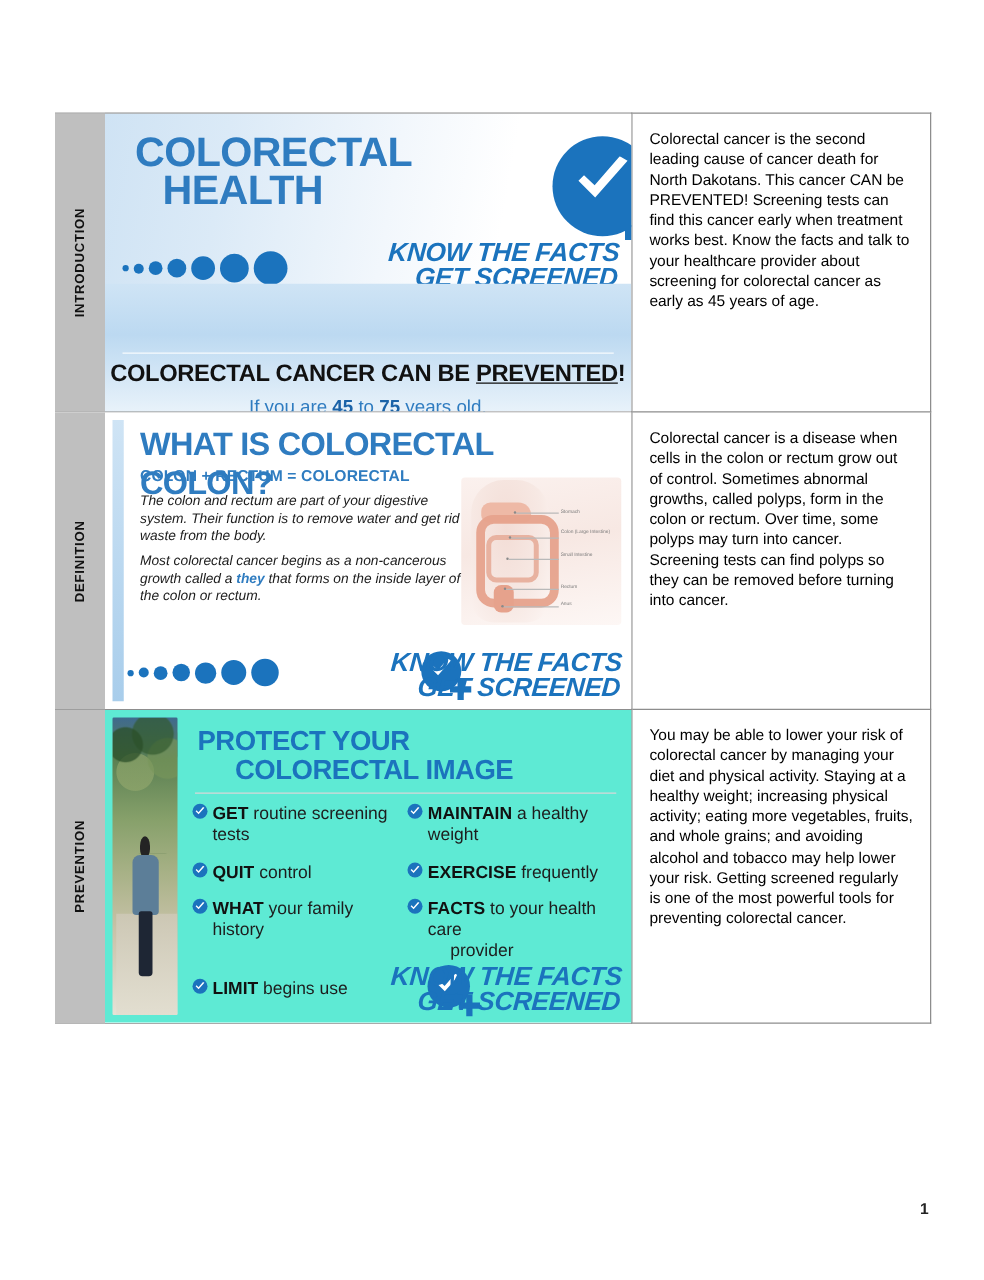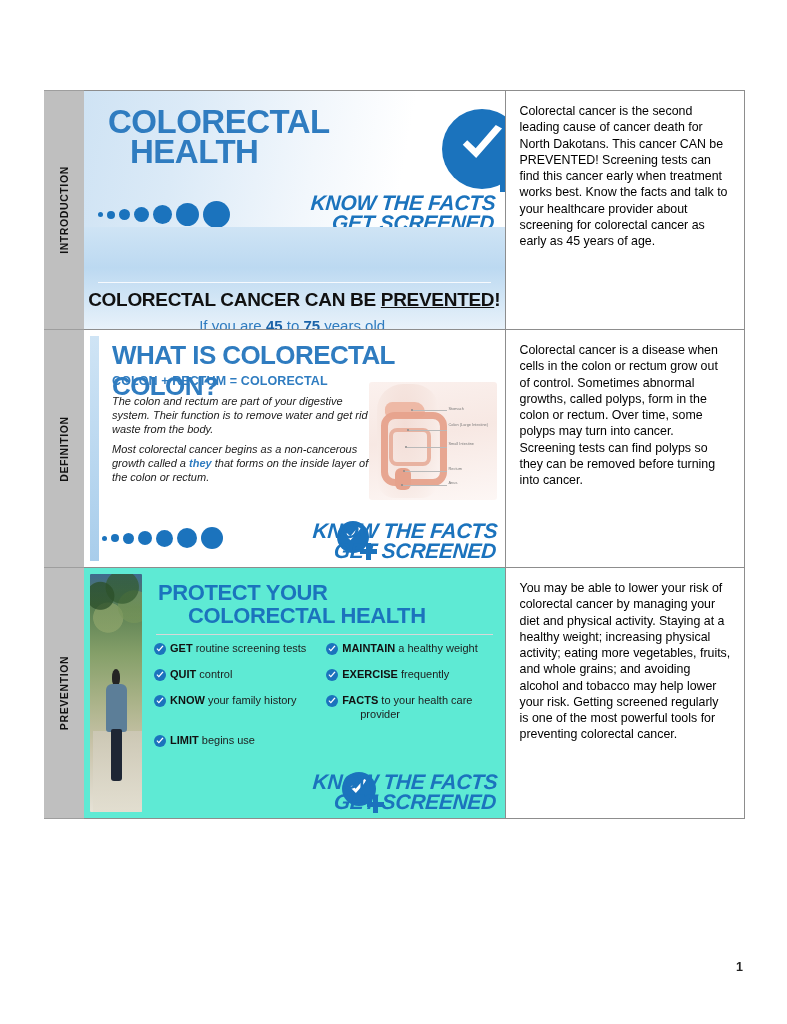--- a/index.html
+++ b/index.html
@@ -295,21 +295,21 @@
   .ck-row { display: flex; margin-bottom: 13px; }
   .ck-col { width: 50%; display: flex; align-items: flex-start; }
   .ck-col.empty { visibility: hidden; }
   .ck-mark {
     flex: 0 0 auto;
     width: 12px; height: 12px; border-radius: 50%;
     background: #1b73bd; margin-top: 1px; margin-right: 4px;
     position: relative;
   }
   .ck-mark svg { position:absolute; left: 2px; top: 2px; }
-  .ck-txt { font-size: 11px; color: #1d1d1d; line-height: 1.2; }
+  .ck-txt { font-size: 14px; color: #1d1d1d; line-height: 1.2; }
   .ck-txt b { font-weight: bold; color:#111; }
   .ck-txt .ind { display:block; padding-left: 18px; }
 
   
   .page-num {
     position: absolute;
     right: 44px; bottom: 50px;
     font-size: 12.5px; font-weight: bold; color: #222;
   }
 </style>
@@ -464,21 +464,21 @@
               <div class="path"></div>
               <div class="person">
                 <div class="head"></div>
                   <div class="body"></div>
                   <div class="legs"></div>
               </div>
             </div>
 
             <div class="g3-title">
               <span>PROTECT YOUR</span>
-              <span class="l2">COLORECTAL HEALTH</span>
+              <span class="l2">COLORECTAL IMAGE</span>
             </div>
             <div class="g3-rule"></div>
 
             <div class="checklist">
               <div class="ck-row">
                 <div class="ck-col">
                   <span class="ck-mark">
                     <svg width="8" height="8" viewBox="0 0 100 86">
                         <path d="M6 44 L36 74 L94 8 L80 0 L35 52 L16 34 Z" fill="#fff"></path>
                       </svg>
@@ -514,21 +514,21 @@
                 </div>
               </div>
 
               <div class="ck-row">
                 <div class="ck-col">
                   <span class="ck-mark">
                     <svg width="8" height="8" viewBox="0 0 100 86">
                         <path d="M6 44 L36 74 L94 8 L80 0 L35 52 L16 34 Z" fill="#fff"></path>
                       </svg>
                   </span>
-                  <span class="ck-txt"><b>KNOW</b><span> your family history</span></span>
+                  <span class="ck-txt"><b>WHAT</b><span> your family history</span></span>
                 </div>
                 <div class="ck-col">
                   <span class="ck-mark">
                     <svg width="8" height="8" viewBox="0 0 100 86">
                         <path d="M6 44 L36 74 L94 8 L80 0 L35 52 L16 34 Z" fill="#fff"></path>
                       </svg>
                   </span>
                   <span class="ck-txt"><b>FACTS</b><span> to your health care</span><span class="ind">provider</span></span>
                 </div>
               </div>

